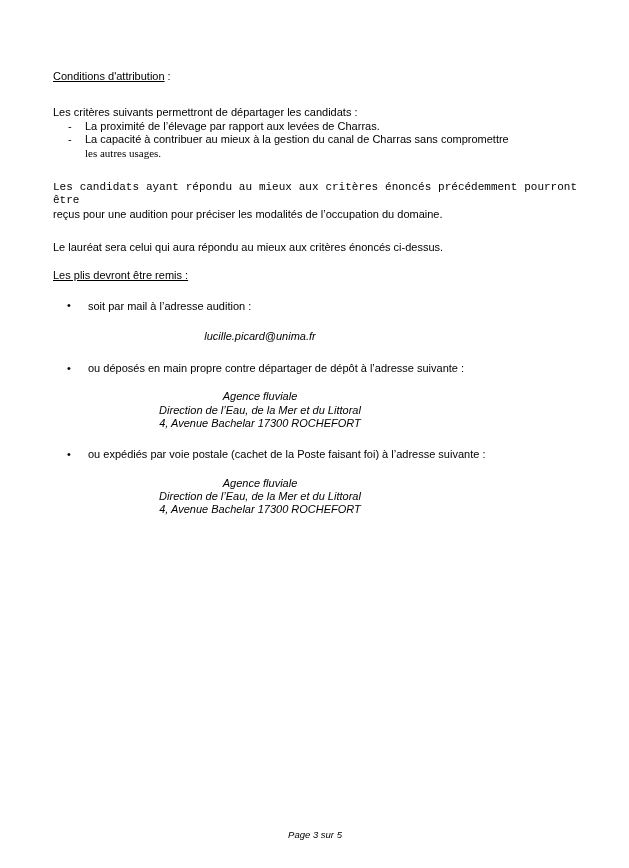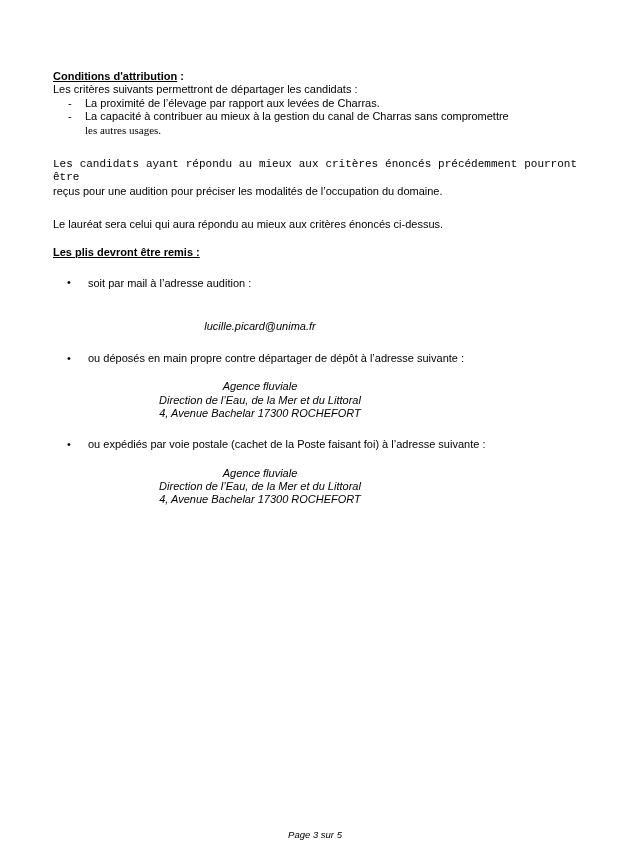--- a/index.html
+++ b/index.html
@@ -17,24 +17,24 @@
     font-size: 11px;
     line-height: 13.3px;
     overflow: hidden;
   }
   .content {
     position: absolute;
     left: 53px;
     top: 70px;
     width: 524px;
   }
-  .heading { margin: 0; font-weight: bold; font-size: 11px; }
+  .heading { margin: 0; font-weight: normal; font-size: 11px; }
   .heading .underlined { text-decoration: underline; }
   .para { margin: 0; }
-  .p-criteres   { margin-top: 0; }
+  .p-criteres   { margin-top: 23px; }
   .dash-list    { margin-top: 0.5px; }
   .dash-item    { position: relative; padding-left: 32px; }
   .dash-item .marker {
     position: absolute; left: 15px; top: 0;
   }
   .dash-cont    { padding-left: 32px; font-family: Liberation Serif, serif; }
   .p-candidats  { margin-top: 21px; }
   .justify-line {
     text-align: justify;
     text-align-last: justify;
@@ -48,21 +48,21 @@
     position: absolute; left: 14px; top: -0.5px;
   }
   .b1 { margin-top: 17.5px; }
   .b2 { margin-top: 18.5px; }
   .b3 { margin-top: 18px; }
   .center-block {
     width: 414px;
     text-align: center;
     font-style: italic;
   }
-  .email-block { margin-top: 30px; }
+  .email-block { margin-top: 17px; }
   .addr-block  { margin-top: 15px; }
   .footer {
     position: absolute;
     left: 53px;
     top: 829px;
     width: 524px;
     text-align: center;
     font-style: italic;
     font-size: 9.5px;
     line-height: 12px;

